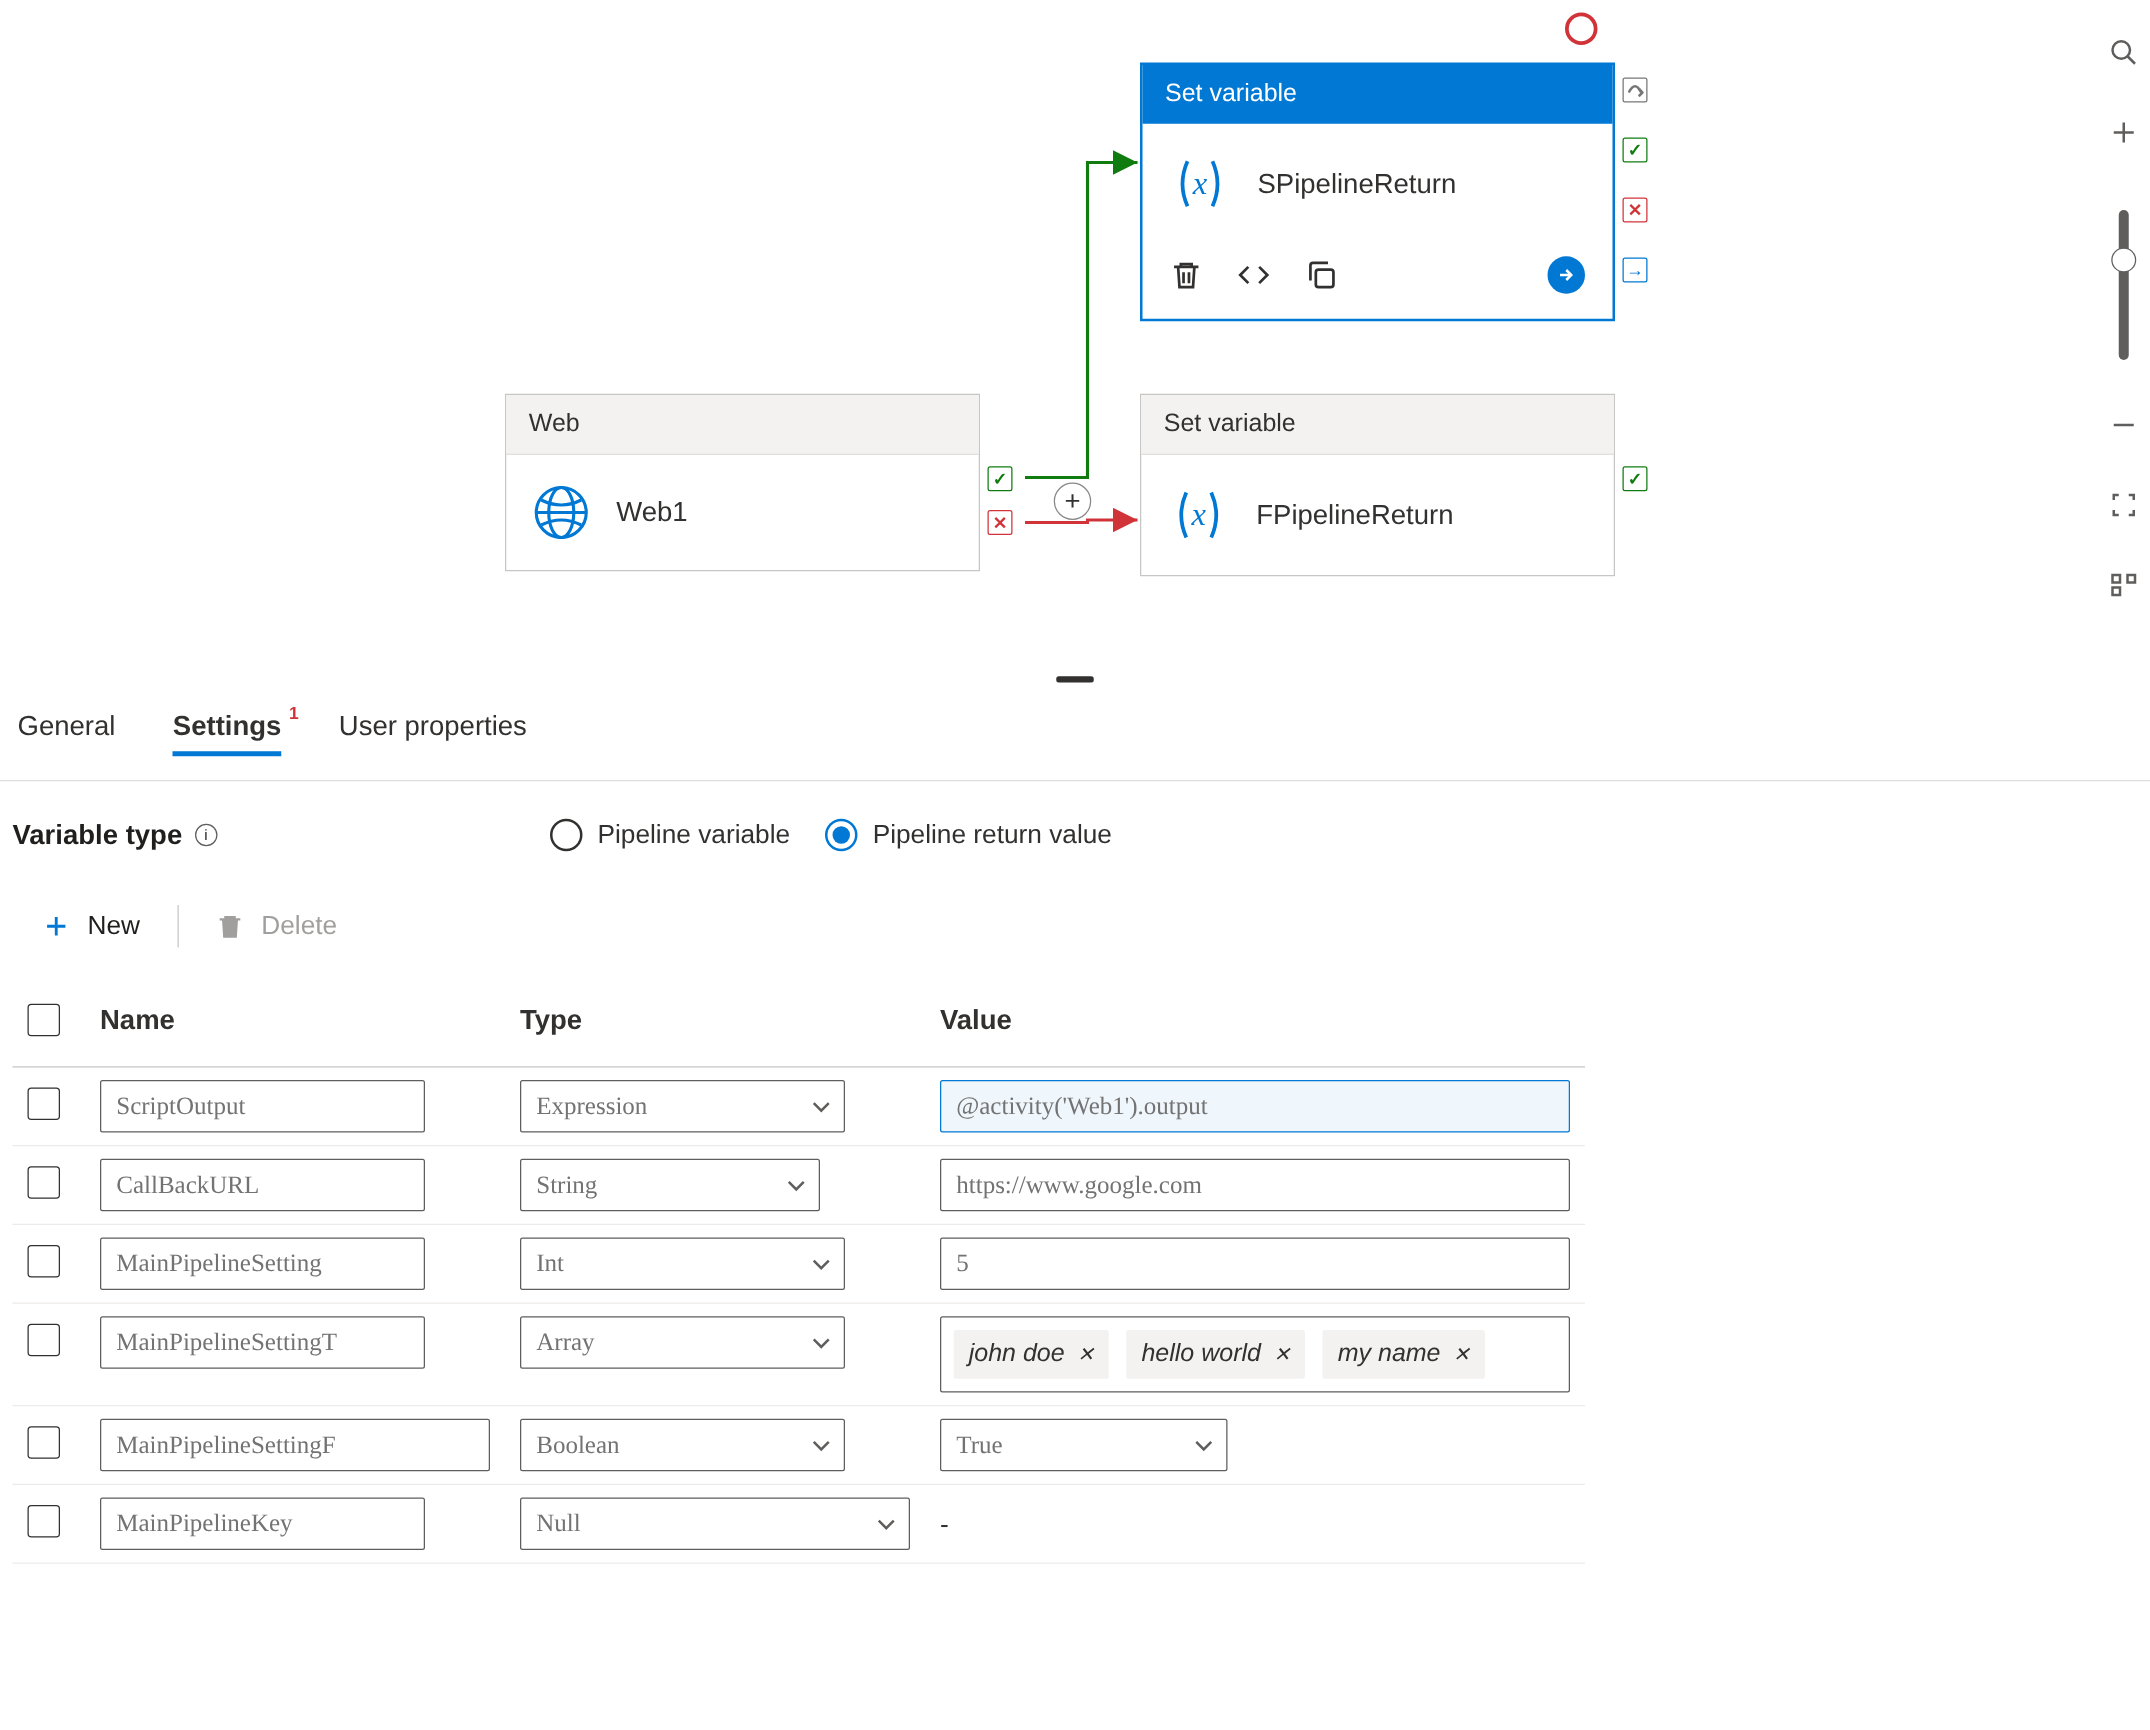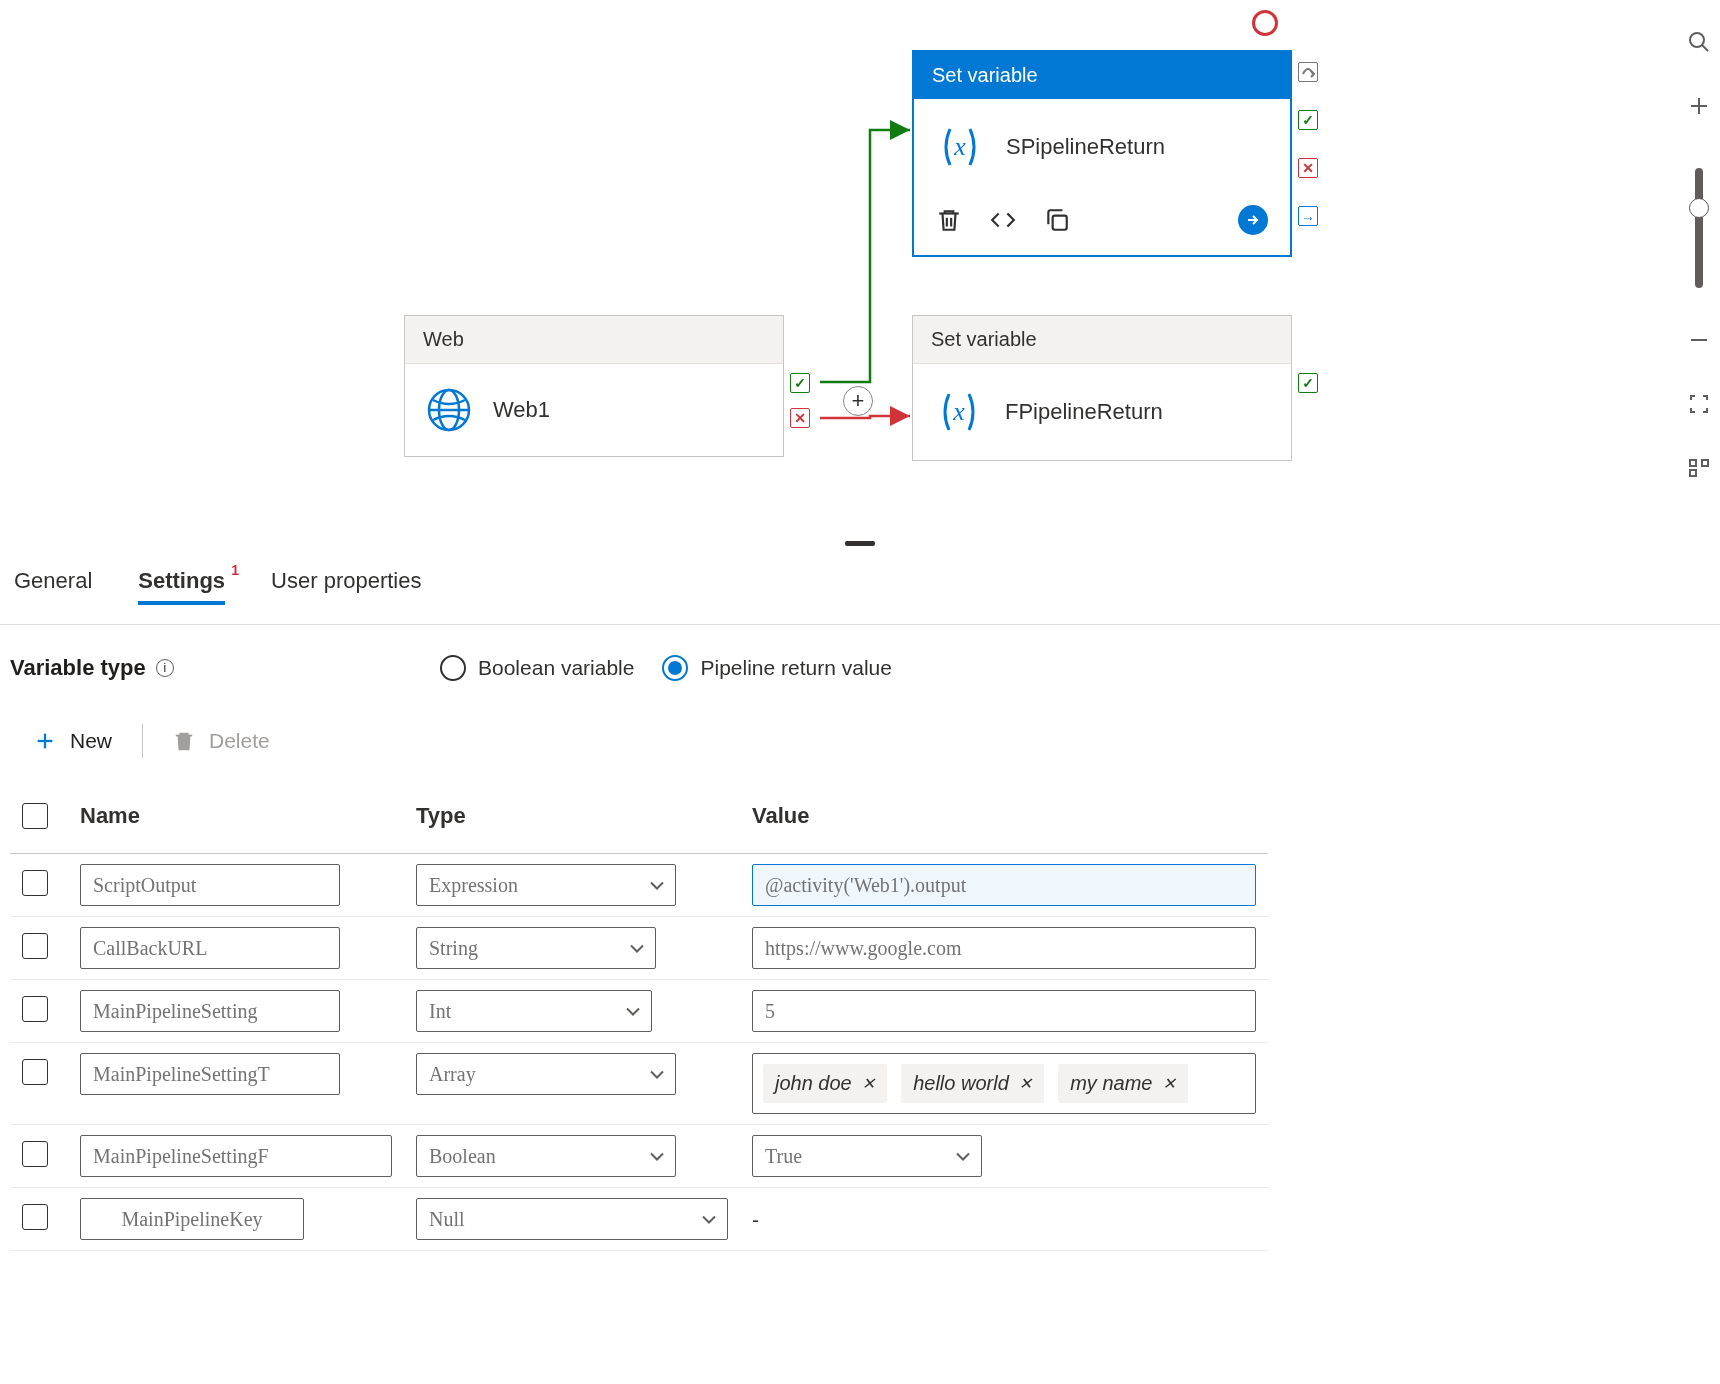--- a/index.html
+++ b/index.html
@@ -384,21 +384,21 @@
 <div class="settings-panel">
 
   <div class="form-row">
     <div class="form-label">
       <span>Variable type</span>
       <span class="info-icon">i</span>
     </div>
     <div class="radio-group">
       <label class="radio-opt">
         <span class="radio-circle"></span>
-        <span>Boolean variable</span>
+        <span>Pipeline variable</span>
       </label>
       <label class="radio-opt">
         <span class="radio-circle checked"></span>
         <span>Pipeline return value</span>
       </label>
     </div>
   </div>
 
   <div class="form-row" style="margin-bottom:0;">
     <div style="flex:1;">
@@ -452,21 +452,21 @@
                       <polyline points="1,2 7,8 13,2"></polyline>
                     </svg></span>
     </div>
               </td>
               <td><input class="text-input" value="https://www.google.com" style=""></td>
             </tr>
             <tr>
               <td class="col-chk"><span class="chk"></span></td>
               <td class="col-name"><input class="text-input" style="width: 260px;" value="MainPipelineSetting"></td>
               <td class="col-type">
-                <div class="dropdown" style="width:236px">
+                <div class="dropdown" style="width:260px">
       <input class="text-input" readonly="" value="Int" style=""><span class="chev"><svg viewBox="0 0 14 10">
                       <polyline points="1,2 7,8 13,2"></polyline>
                     </svg></span>
     </div>
               </td>
               <td><input class="text-input" value="5" style=""></td>
             </tr>
             <tr>
               <td class="col-chk"><span class="chk"></span></td>
               <td class="col-name"><input class="text-input" style="width: 260px;" value="MainPipelineSettingT"></td>
@@ -504,21 +504,21 @@
               <td>
                 <div class="dropdown" style="width:230px">
         <input class="text-input" readonly="" value="True" style=""><span class="chev"><svg viewBox="0 0 14 10">
                       <polyline points="1,2 7,8 13,2"></polyline>
                     </svg></span>
       </div>
               </td>
             </tr>
             <tr>
               <td class="col-chk"><span class="chk"></span></td>
-              <td class="col-name"><input class="text-input" style="width: 224px; text-align: center;" value="MainPipelineKey"></td>
+              <td class="col-name"><input class="text-input" style="width: 260px;" value="MainPipelineKey"></td>
               <td class="col-type">
                 <div class="dropdown" style="width:312px">
       <input class="text-input" readonly="" value="Null" style=""><span class="chev"><svg viewBox="0 0 14 10">
                       <polyline points="1,2 7,8 13,2"></polyline>
                     </svg></span>
     </div>
               </td>
               <td>
                 <span class="static-dash">-</span>
               </td>

